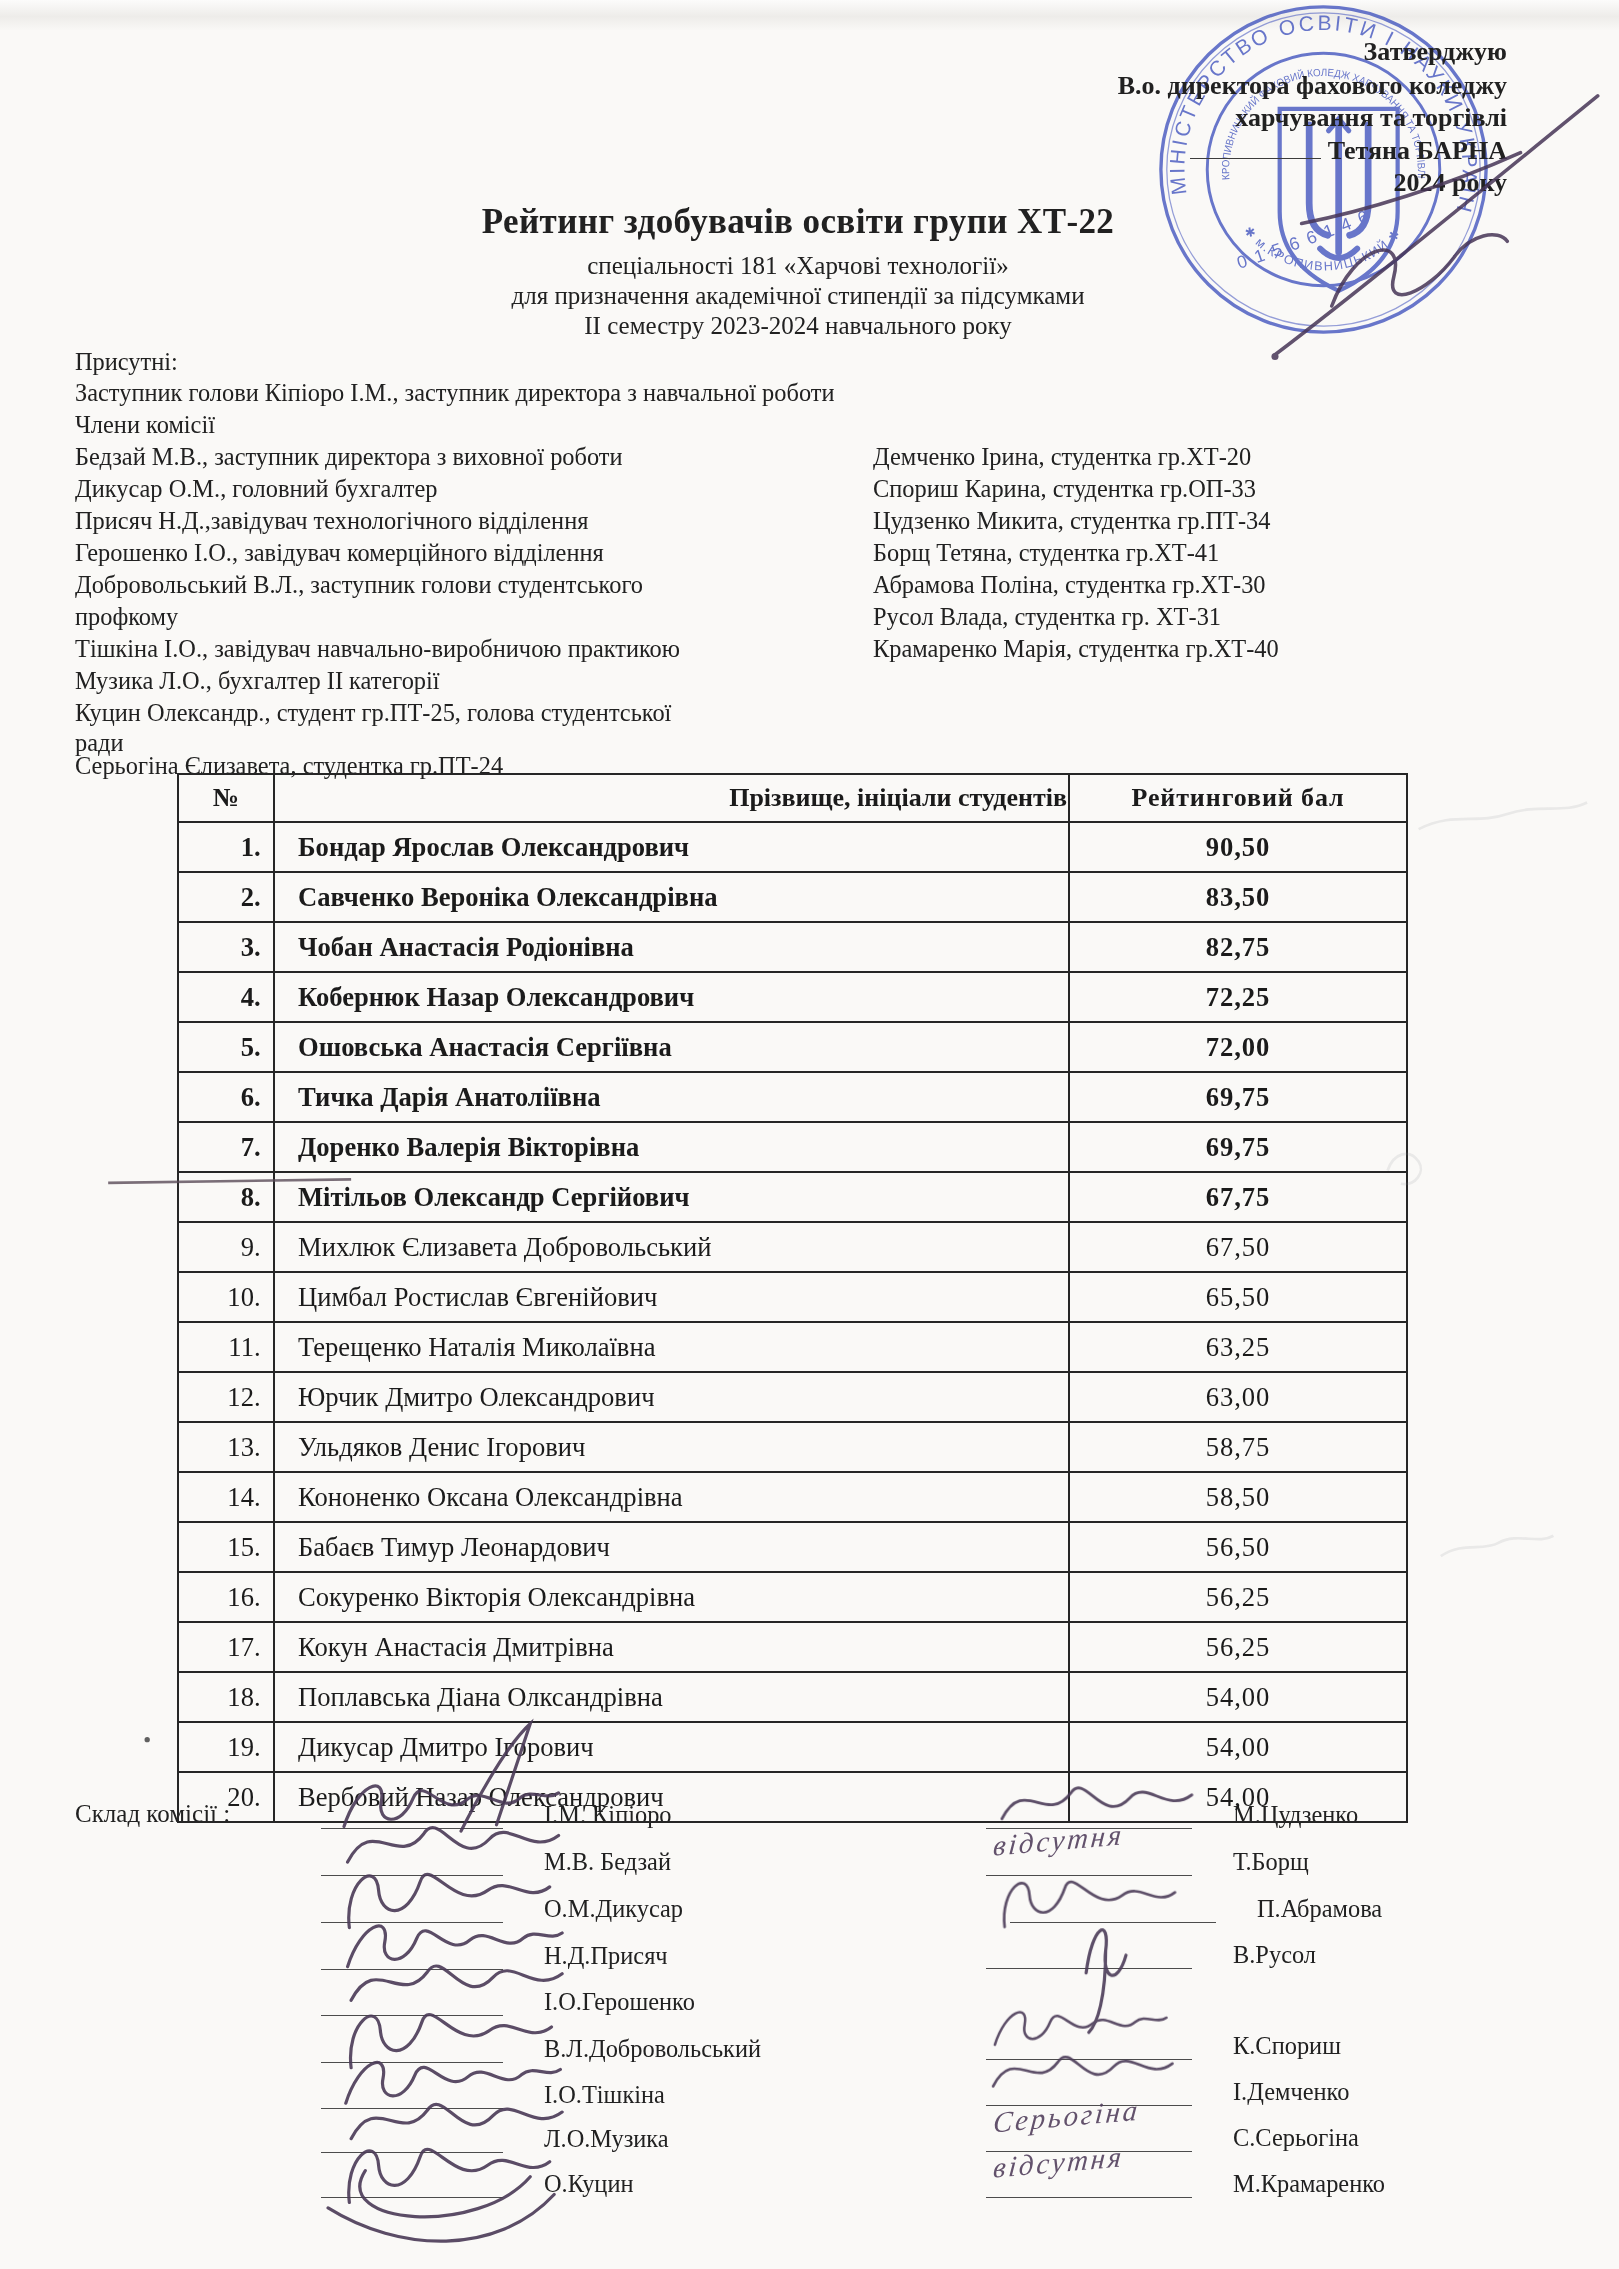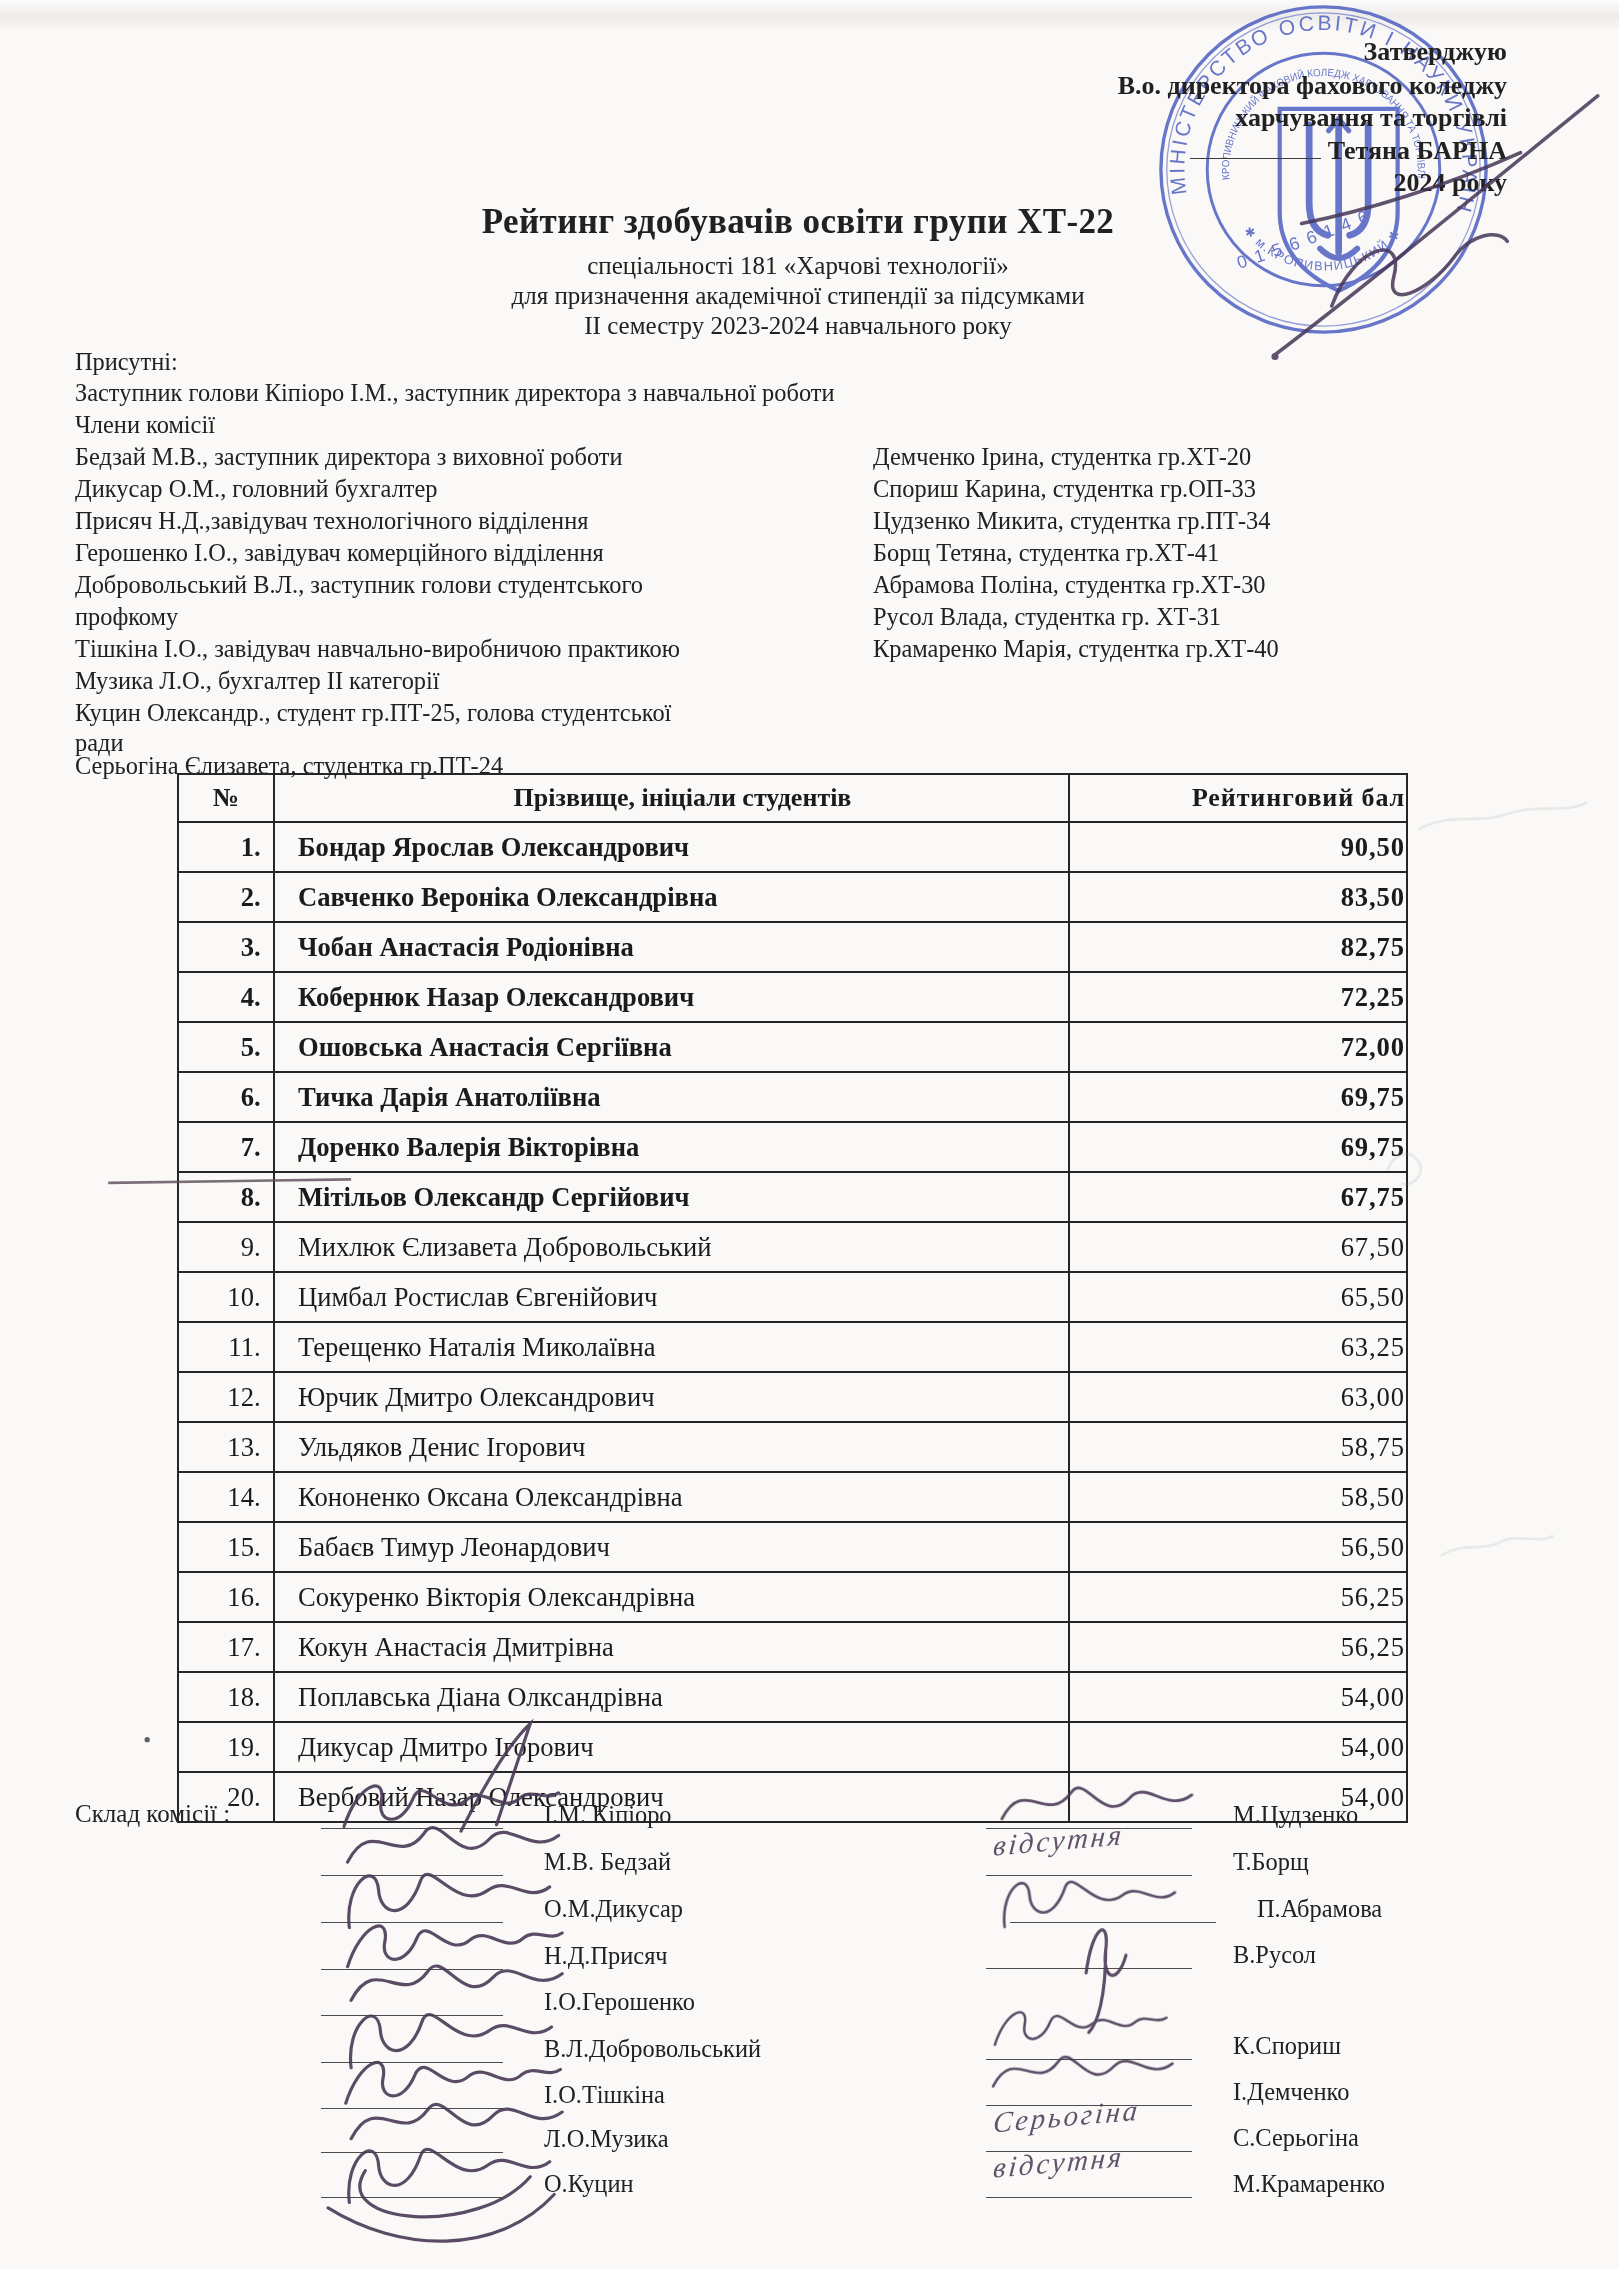--- a/index.html
+++ b/index.html
@@ -21,24 +21,24 @@
   .title-line{position:absolute;left:0;width:1596px;text-align:center;font-size:25px;z-index:3;}
   .title-main{font-weight:bold;font-size:35px;letter-spacing:0.4px;}
   
   .att{font-size:24.4px;}
   
   table.rating{position:absolute;left:177px;top:773px;border-collapse:collapse;z-index:3;
     font-size:26.6px;color:#1b1b1b;background:transparent;}
   table.rating th,table.rating td{border:2.2px solid #262626;vertical-align:middle;}
   table.rating th{height:44px;font-size:26px;font-weight:bold;}
   table.rating td{height:46px;}
-  th.h-name{text-align:center;padding-left:23px;}
+  th.h-name{text-align:right;padding-left:23px;}
   td.num{text-align:right;padding-right:12.4px;}
   td.name{text-align:left;padding-left:23px;}
-  td.score, th.h-score{text-align:right;letter-spacing:0.9px;}
+  td.score, th.h-score{text-align:center;letter-spacing:0.9px;}
   tr.b td{font-weight:bold;}
   
   .sig-label{font-size:25px;}
   .sig-row{position:absolute;height:35px;font-size:24.4px;white-space:nowrap;}
   .sig-line{display:inline-block;border-bottom:1.8px solid #4c4c4c;height:28px;vertical-align:bottom;}
   .sig-line.l{width:182px;}
   .sig-line.r{width:206px;}
   .sig-name{margin-left:41px;}
   .hand{position:absolute;left:7px;top:-23px;font-size:29px;font-style:italic;color:#53405e;
     letter-spacing:2.7px;transform:rotate(-5deg) skewX(-10deg);opacity:.9;}

